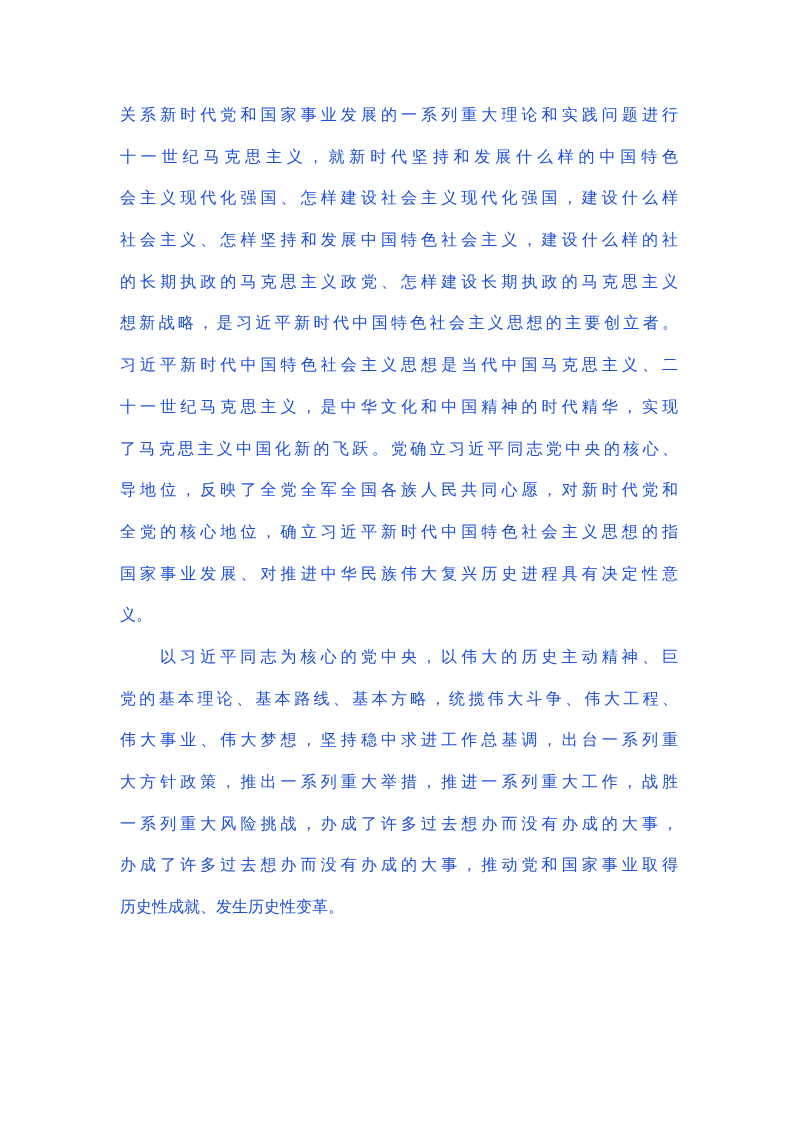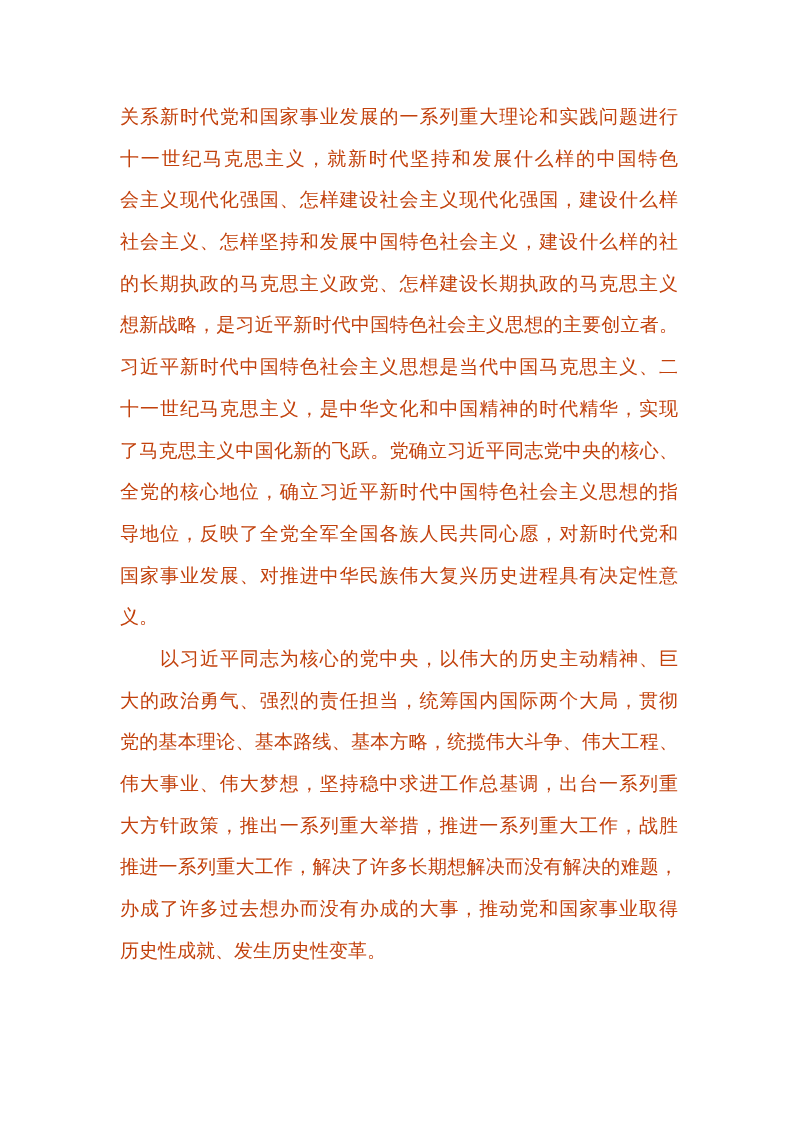--- a/index.html
+++ b/index.html
@@ -14,25 +14,25 @@
     background: #ffffff;
     overflow: hidden;
   }
   .text-block {
     position: absolute;
     left: 120px;
     top: 96px;
     width: 558px;
   }
   .text-line {
-    font-family: Liberation Serif, serif;
-    font-size: 19px;
+    font-family: Liberation Mono, monospace;
+    font-size: 16px;
     line-height: 41.7px;
     height: 41.7px;
-    color: #c2410c;
+    color: #1d4ed8;
     white-space: nowrap;
     text-align: justify;
     text-align-last: justify;
     text-justify: inter-character;
     letter-spacing: 0;
   }
   .text-line.para-end {
     text-align-last: left;
   }
   .text-line.indent {
@@ -47,26 +47,25 @@
   <div class="text-block" id="text-block">
       <div class="text-line">关系新时代党和国家事业发展的一系列重大理论和实践问题进行</div>
       <div class="text-line">十一世纪马克思主义，就新时代坚持和发展什么样的中国特色</div>
       <div class="text-line">会主义现代化强国、怎样建设社会主义现代化强国，建设什么样</div>
       <div class="text-line">社会主义、怎样坚持和发展中国特色社会主义，建设什么样的社</div>
       <div class="text-line">的长期执政的马克思主义政党、怎样建设长期执政的马克思主义</div>
       <div class="text-line">想新战略，是习近平新时代中国特色社会主义思想的主要创立者。</div>
       <div class="text-line">习近平新时代中国特色社会主义思想是当代中国马克思主义、二</div>
       <div class="text-line">十一世纪马克思主义，是中华文化和中国精神的时代精华，实现</div>
       <div class="text-line">了马克思主义中国化新的飞跃。党确立习近平同志党中央的核心、</div>
+      <div class="text-line">导地位，反映了全党全军全国各族人民共同心愿，对新时代党和</div>
       <div class="text-line">全党的核心地位，确立习近平新时代中国特色社会主义思想的指</div>
-      <div class="text-line">导地位，反映了全党全军全国各族人民共同心愿，对新时代党和</div>
       <div class="text-line">国家事业发展、对推进中华民族伟大复兴历史进程具有决定性意</div>
       <div class="text-line para-end">义。</div>
       <div class="text-line indent">以习近平同志为核心的党中央，以伟大的历史主动精神、巨</div>
-      <div class="text-line">大的政治勇气、强烈的责任担当，统筹国内国际两个大局，贯彻</div>
       <div class="text-line">党的基本理论、基本路线、基本方略，统揽伟大斗争、伟大工程、</div>
       <div class="text-line">伟大事业、伟大梦想，坚持稳中求进工作总基调，出台一系列重</div>
       <div class="text-line">大方针政策，推出一系列重大举措，推进一系列重大工作，战胜</div>
-      <div class="text-line">推进一系列重大工作，解决了许多长期想解决而没有解决的难题，</div>
+      <div class="text-line">一系列重大风险挑战，办成了许多过去想办而没有办成的大事，</div>
       <div class="text-line">办成了许多过去想办而没有办成的大事，推动党和国家事业取得</div>
       <div class="text-line para-end">历史性成就、发生历史性变革。</div>
     </div>
 </div>
 
 </body></html>

